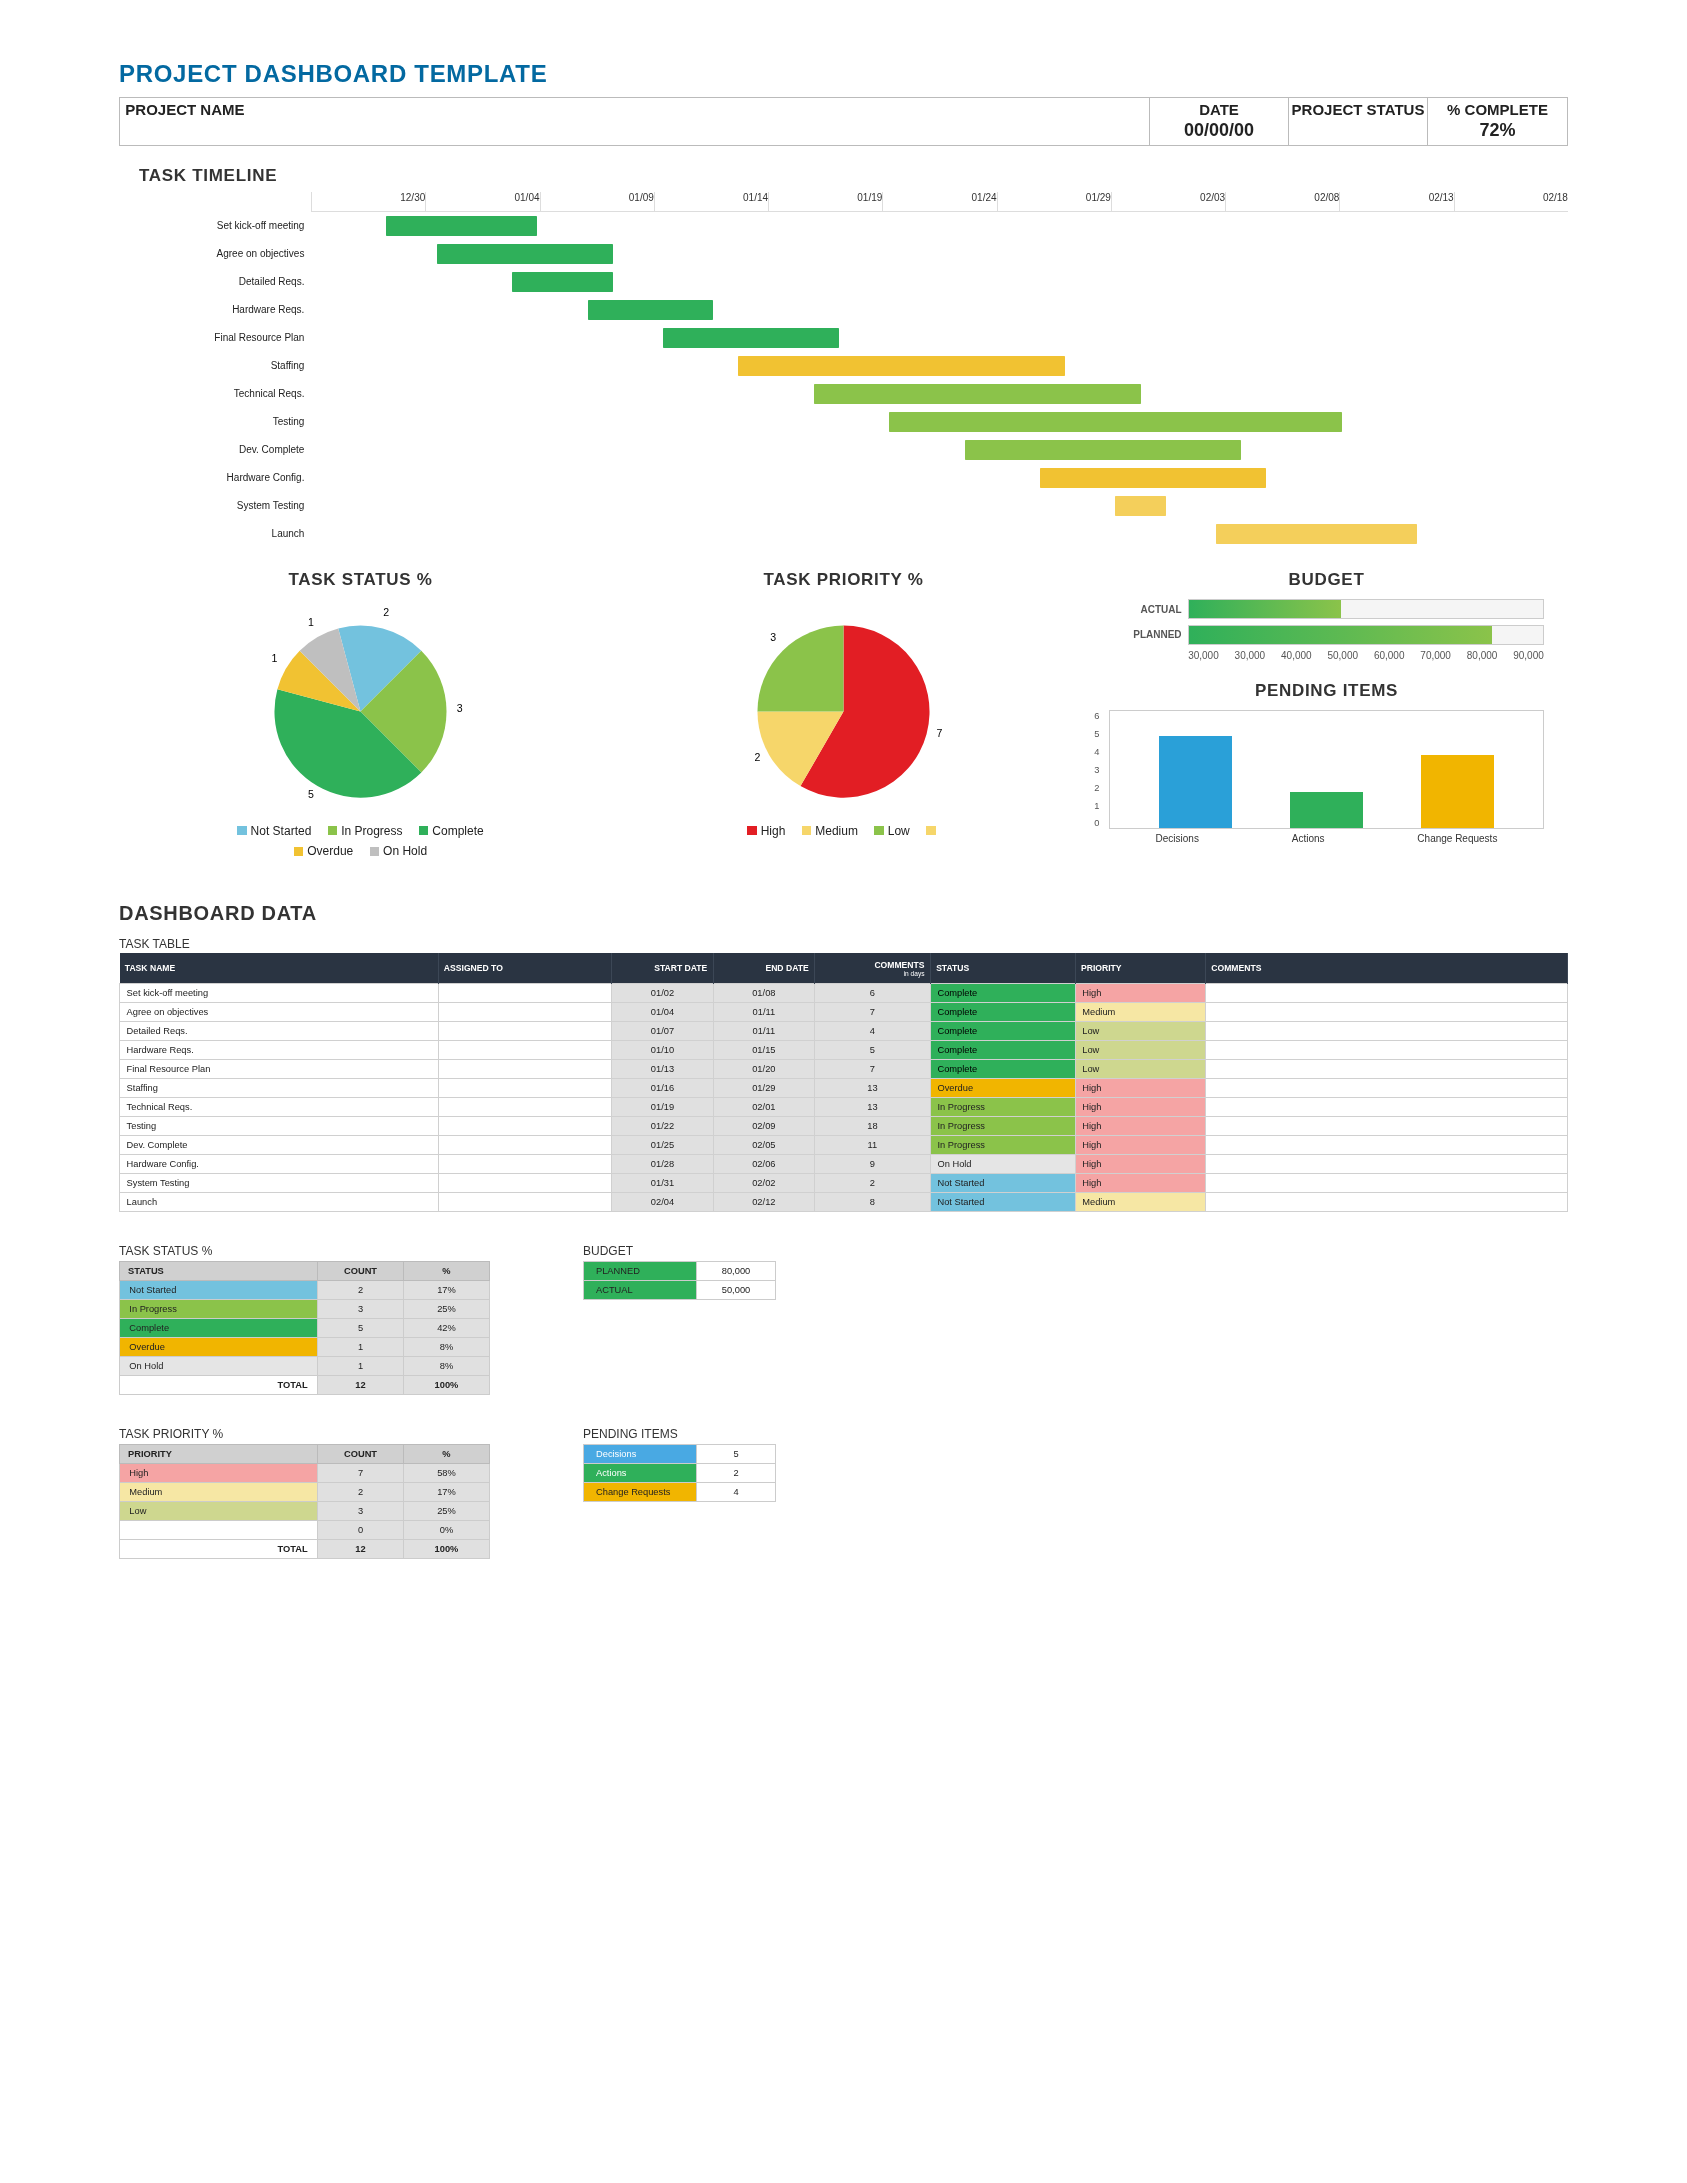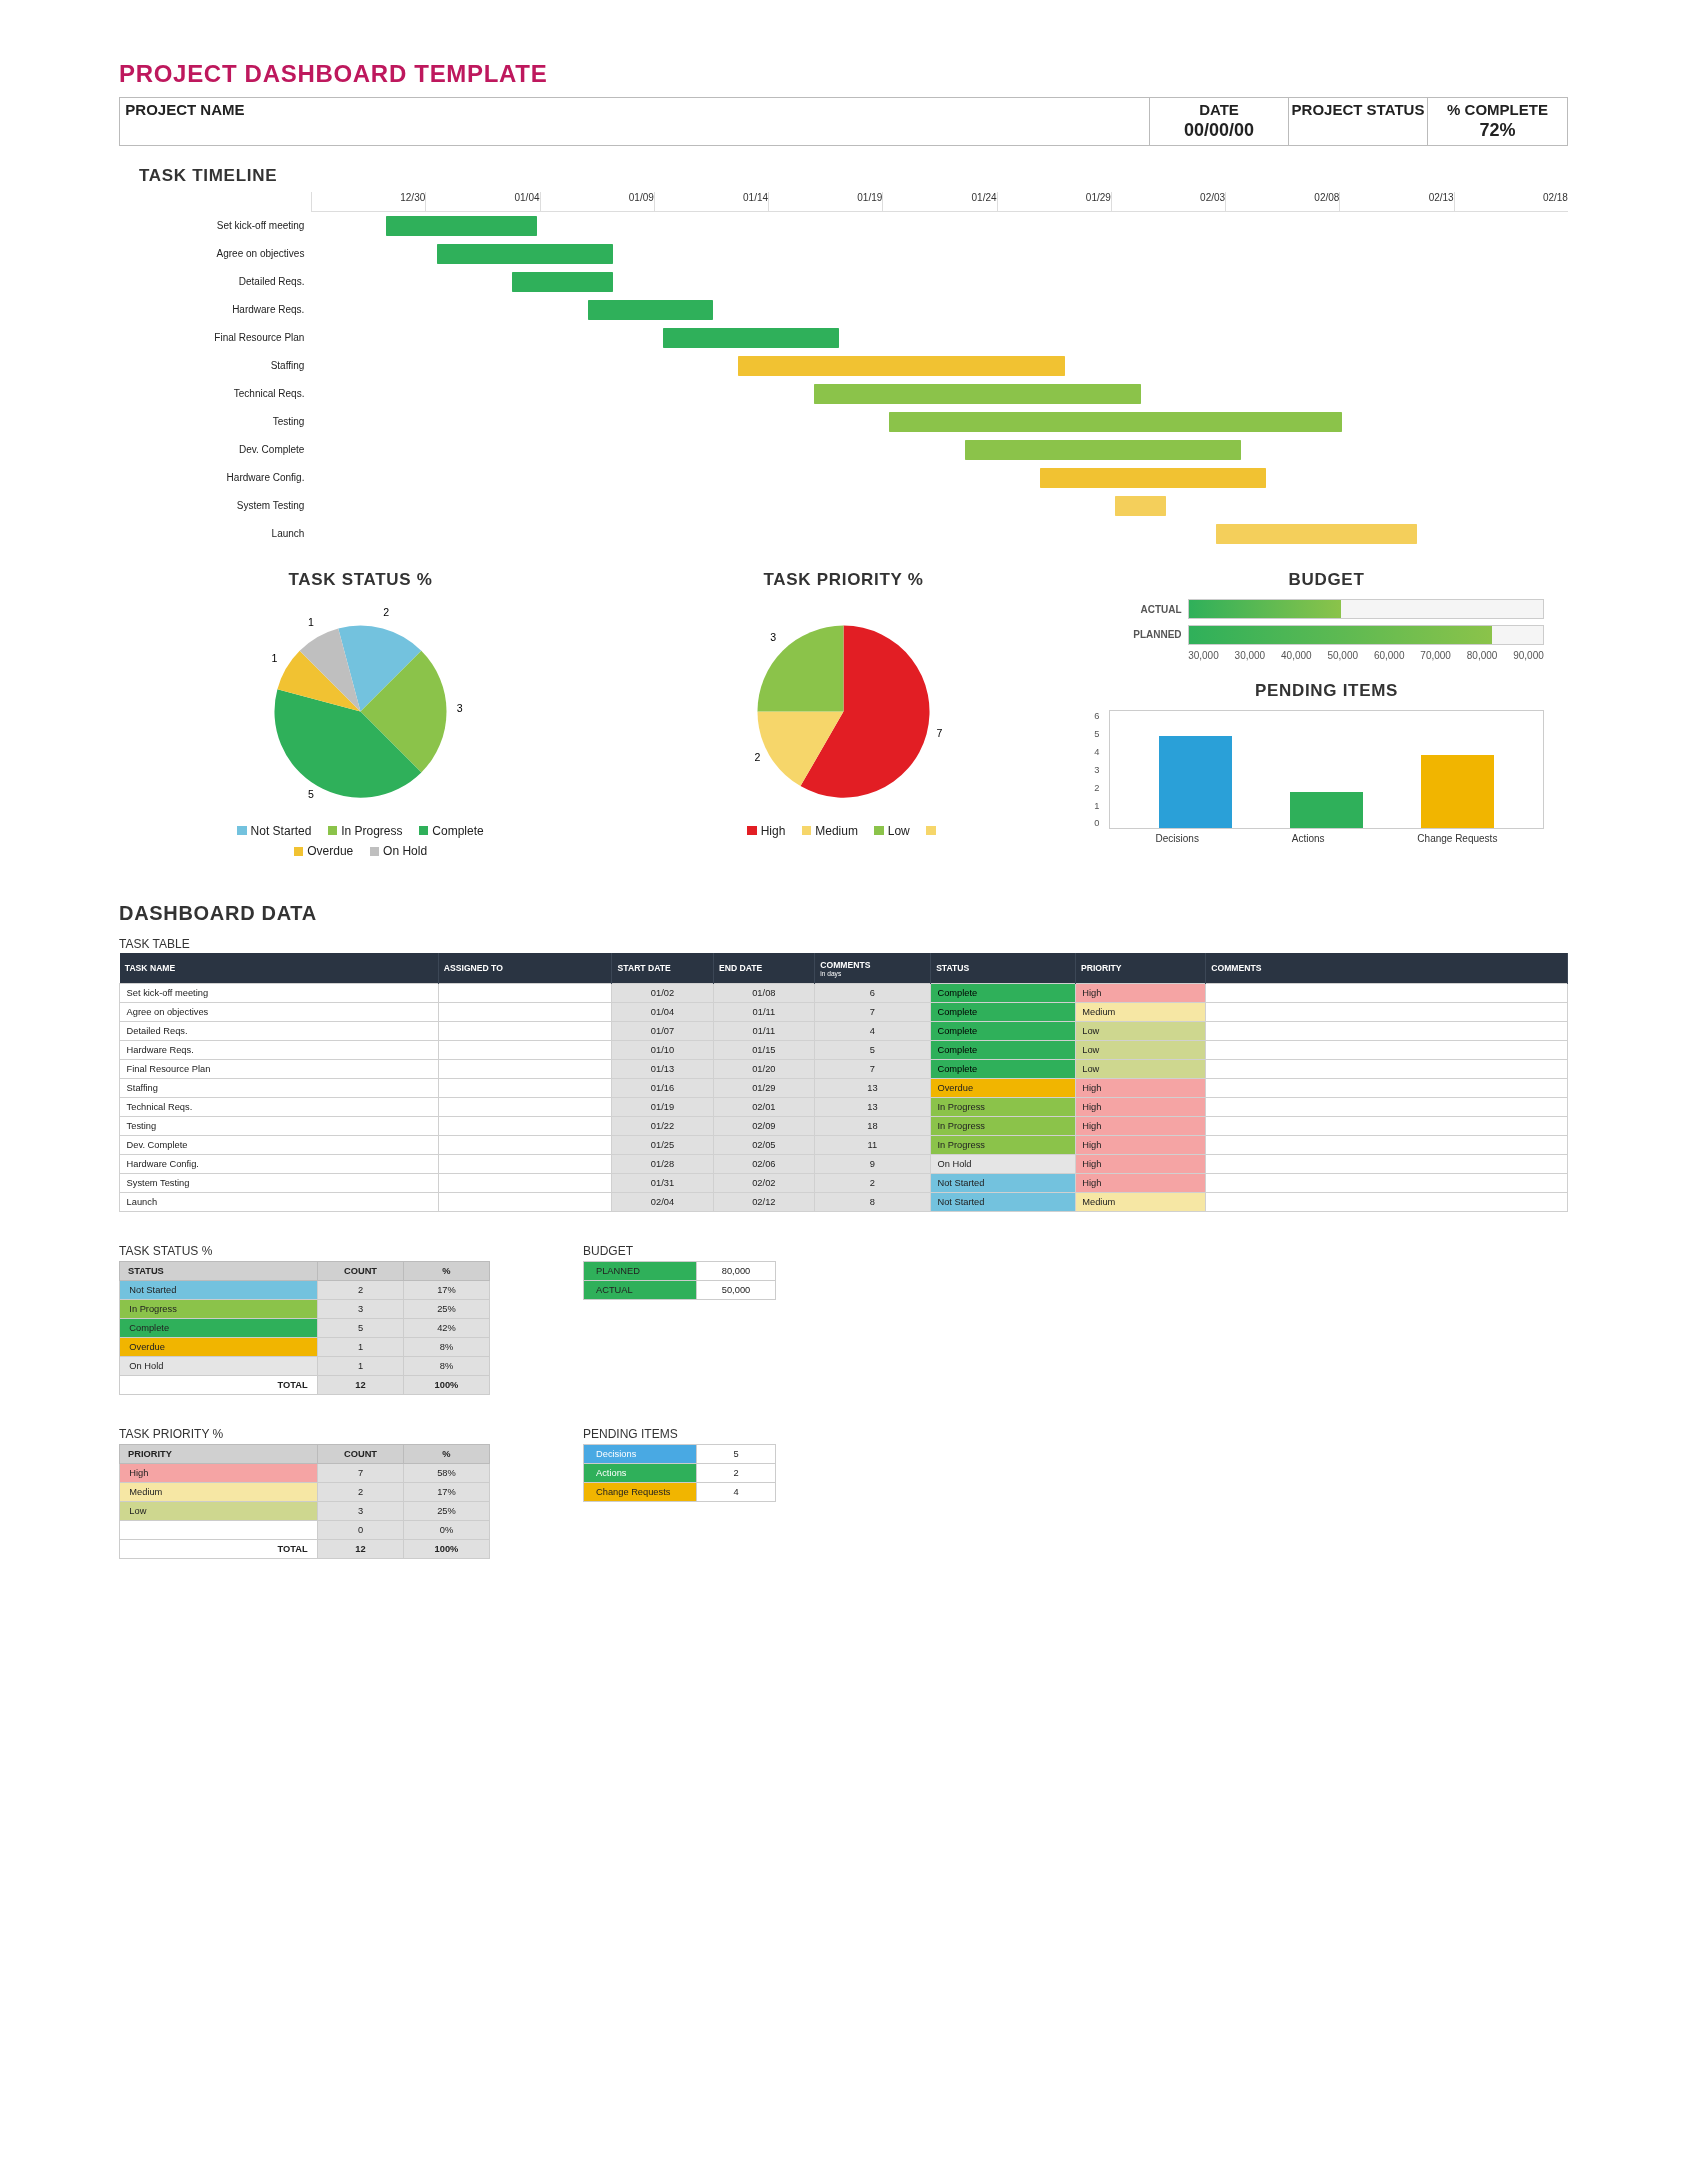--- a/index.html
+++ b/index.html
@@ -9,21 +9,21 @@
     padding: 60px 119px;
     background: #fff;
     color: #222;
     width: 1687px;
   }
   .page-title {
     font-size: 24px;
     font-weight: 700;
     letter-spacing: 0.7px;
     margin-bottom: 9.3px;
-    color: #be185d;
+    color: #0369a1;
   }
   .header-table {
     display: flex;
     border: 0.7px solid #bbb;
     height: 49px;
     width: 100%;
     font-size: 12px;
   }
   .header-cell {
     border-right: 0.7px solid #bbb;
@@ -239,21 +239,21 @@
   }
   table.data th {
     background: #2a3442;
     color: #fff;
     padding: 6.6px 5.3px;
     text-align: left;
     font-size: 8.6px;
     font-weight: 600;
     border-right: 0.7px solid #3c4756;
   }
-  table.data th.center { text-align: left; }
+  table.data th.center { text-align: right; }
   table.data th .tiny { display: block; font-size: 6.6px; font-weight: 400; }
   table.data td {
     border: 0.7px solid #d0d0d0;
     padding: 4px 6.6px;
   }
   table.data td.center { text-align: center; }
   .cell-complete   { background: #2fb05a; color: #fff8; color: #000; }
   .cell-inprogress { background: #8bc34a; }
   .cell-notstarted { background: #73c2de; }
   .cell-overdue    { background: #f1b500; }

